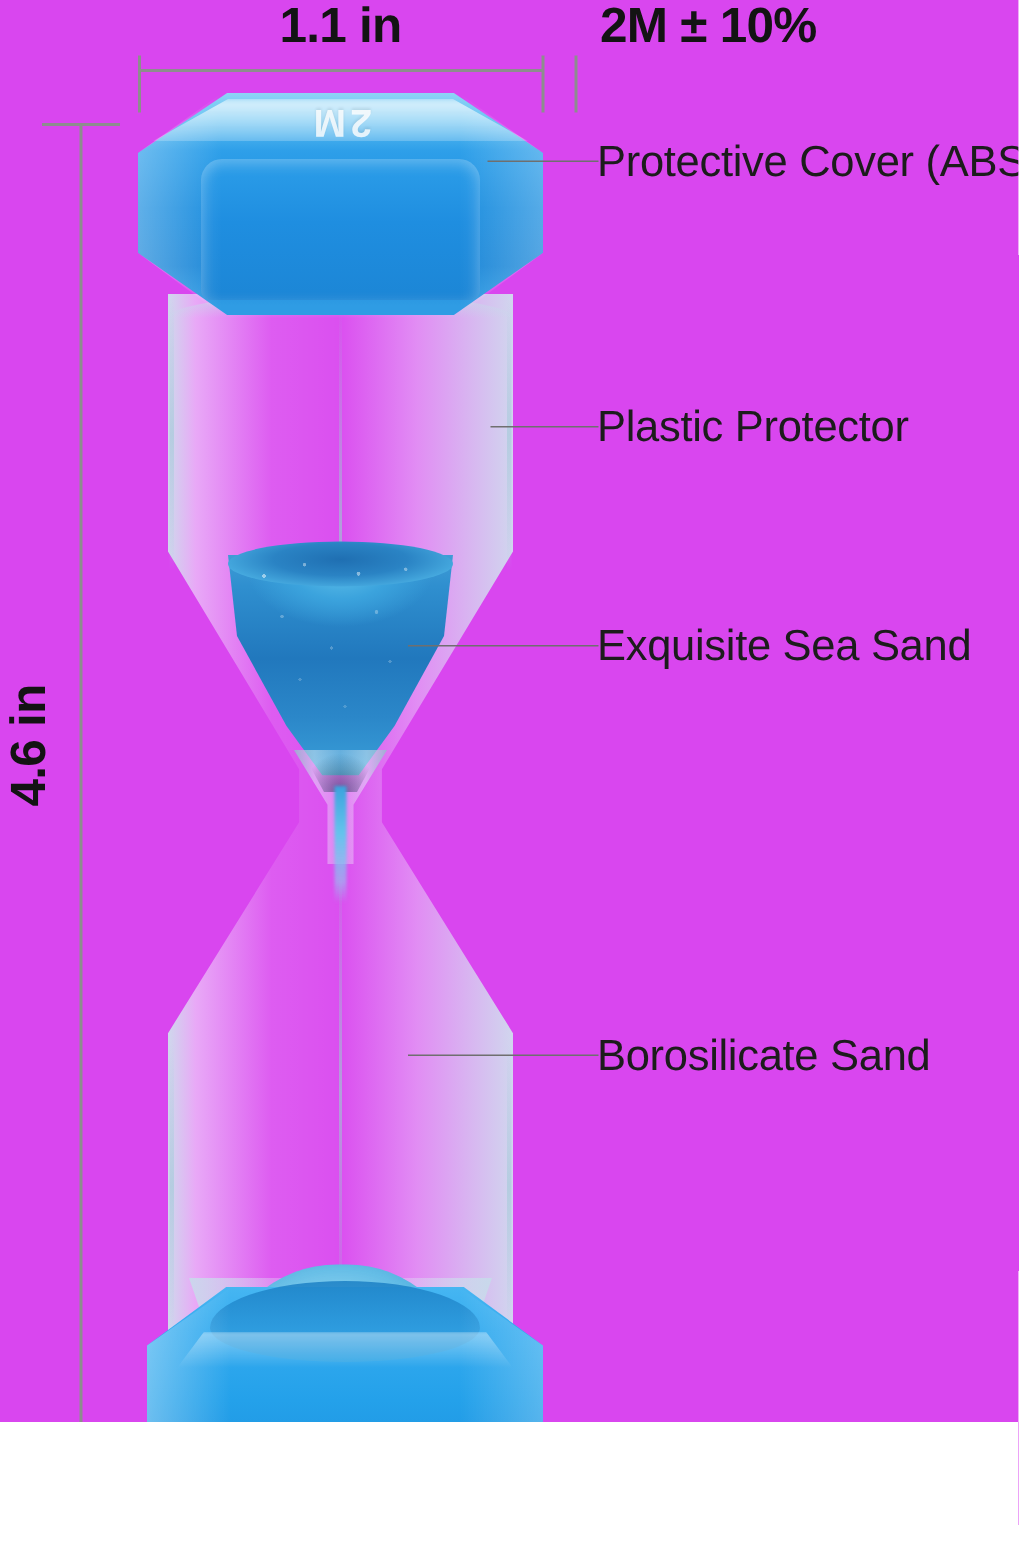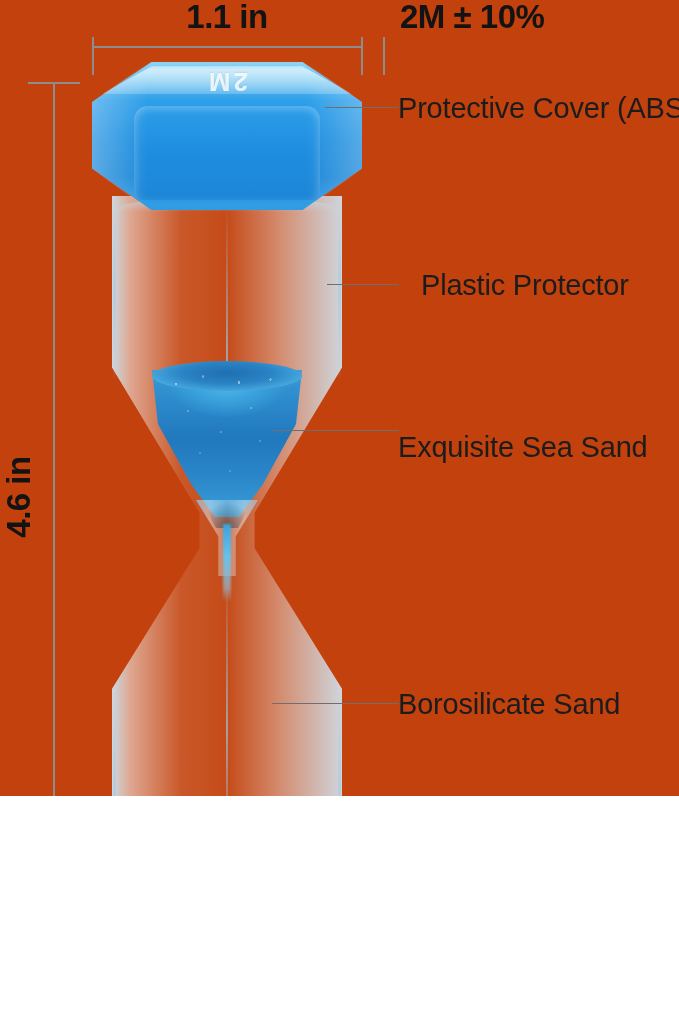--- a/index.html
+++ b/index.html
@@ -3,22 +3,22 @@
 <meta charset="utf-8">
 <style>
   html,body{margin:0;padding:0;background:#ffffff;}
   body{
     font-family:"Liberation Sans","DejaVu Sans",sans-serif;
     -webkit-font-smoothing:antialiased;
   }
   #stage{
     position:relative;
     width:679px;
-    height:796px;
-    background:#c2410c;
+    height:948px;
+    background:#d946ef;
     overflow:hidden;
   }
 
   
   .dim-text{
     position:absolute;
     font-weight:700;
     color:#131313;
     letter-spacing:-0.5px;
     white-space:nowrap;
@@ -347,21 +347,21 @@
       <div id="cap-bottom-lshade"></div>
       <div id="cap-bottom-rshade"></div>
     </div>
 
   </div>
 
   <div class="leader" style="left:325px; top:107px; width:74px;"></div>
   <div class="callout" style="left:398px; top:92px;">Protective Cover (ABS)</div>
 
   <div class="leader" style="left:327px; top:284px; width:72px;"></div>
-  <div class="callout" style="left:398px; top:269px;margin-left:23px;">Plastic Protector</div>
+  <div class="callout" style="left:398px; top:269px;">Plastic Protector</div>
 
   <div class="leader" style="left:272px; top:430px; width:127px;"></div>
-  <div class="callout" style="left:398px; top:415px;margin-top:16px;">Exquisite Sea Sand</div>
+  <div class="callout" style="left:398px; top:415px;">Exquisite Sea Sand</div>
 
   <div class="leader" style="left:272px; top:703px; width:127px;"></div>
   <div class="callout" style="left:398px; top:688px;">Borosilicate Sand</div>
 
 </div>
 
 </body></html>

